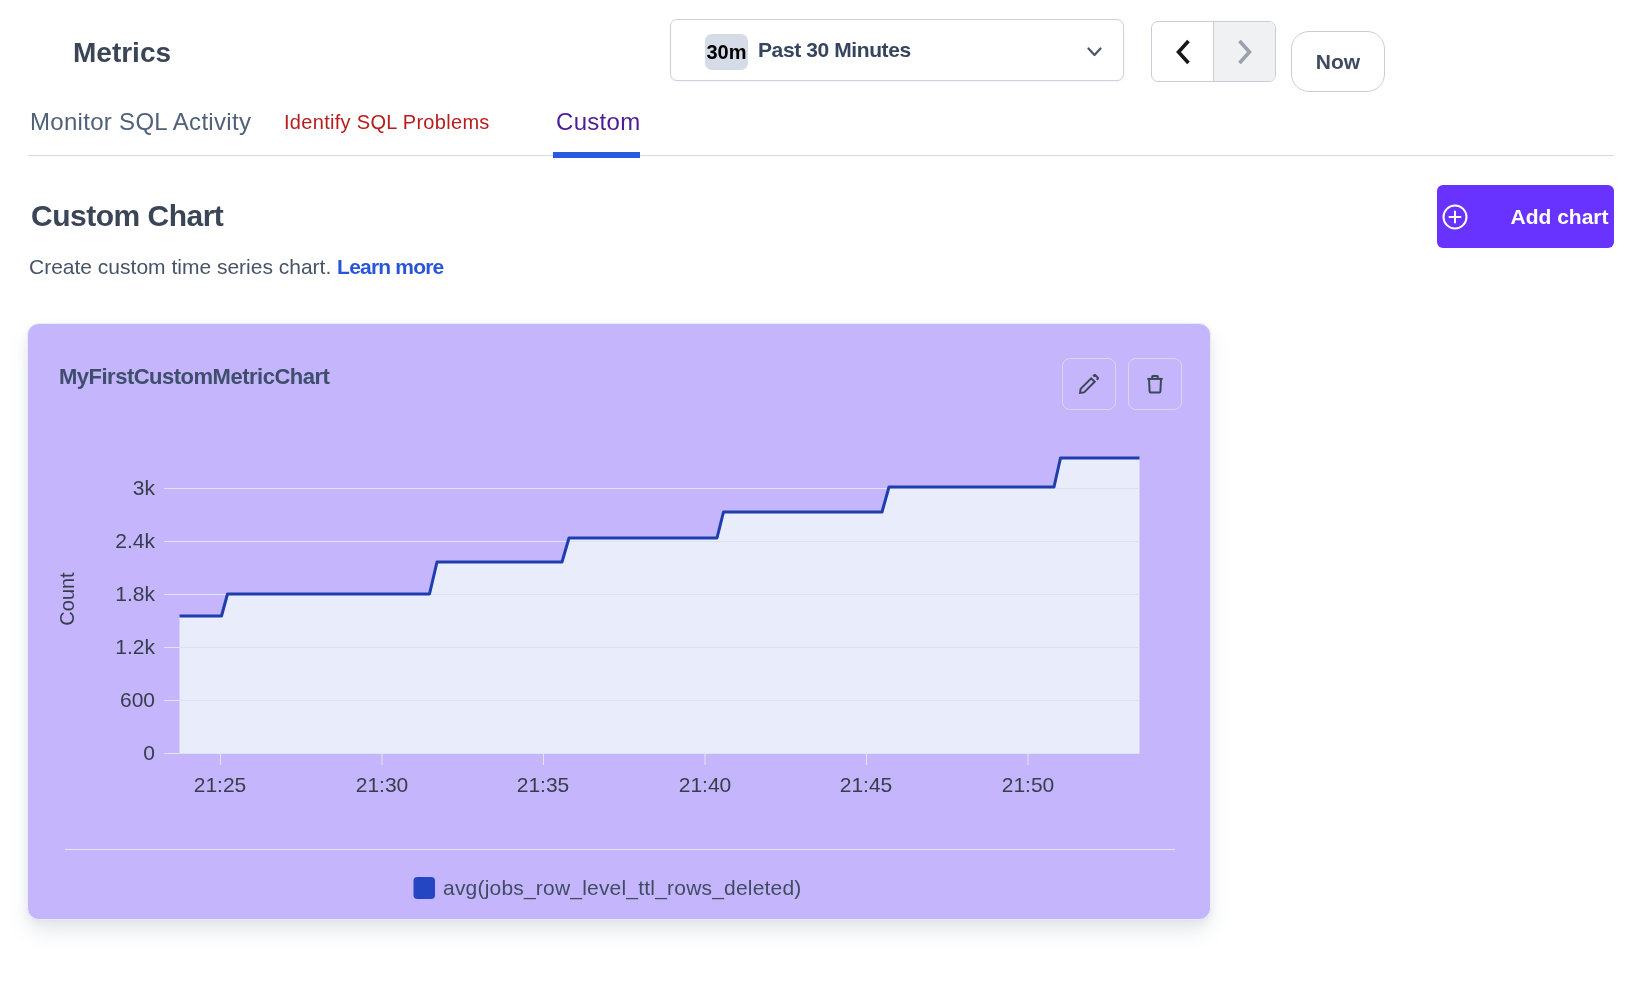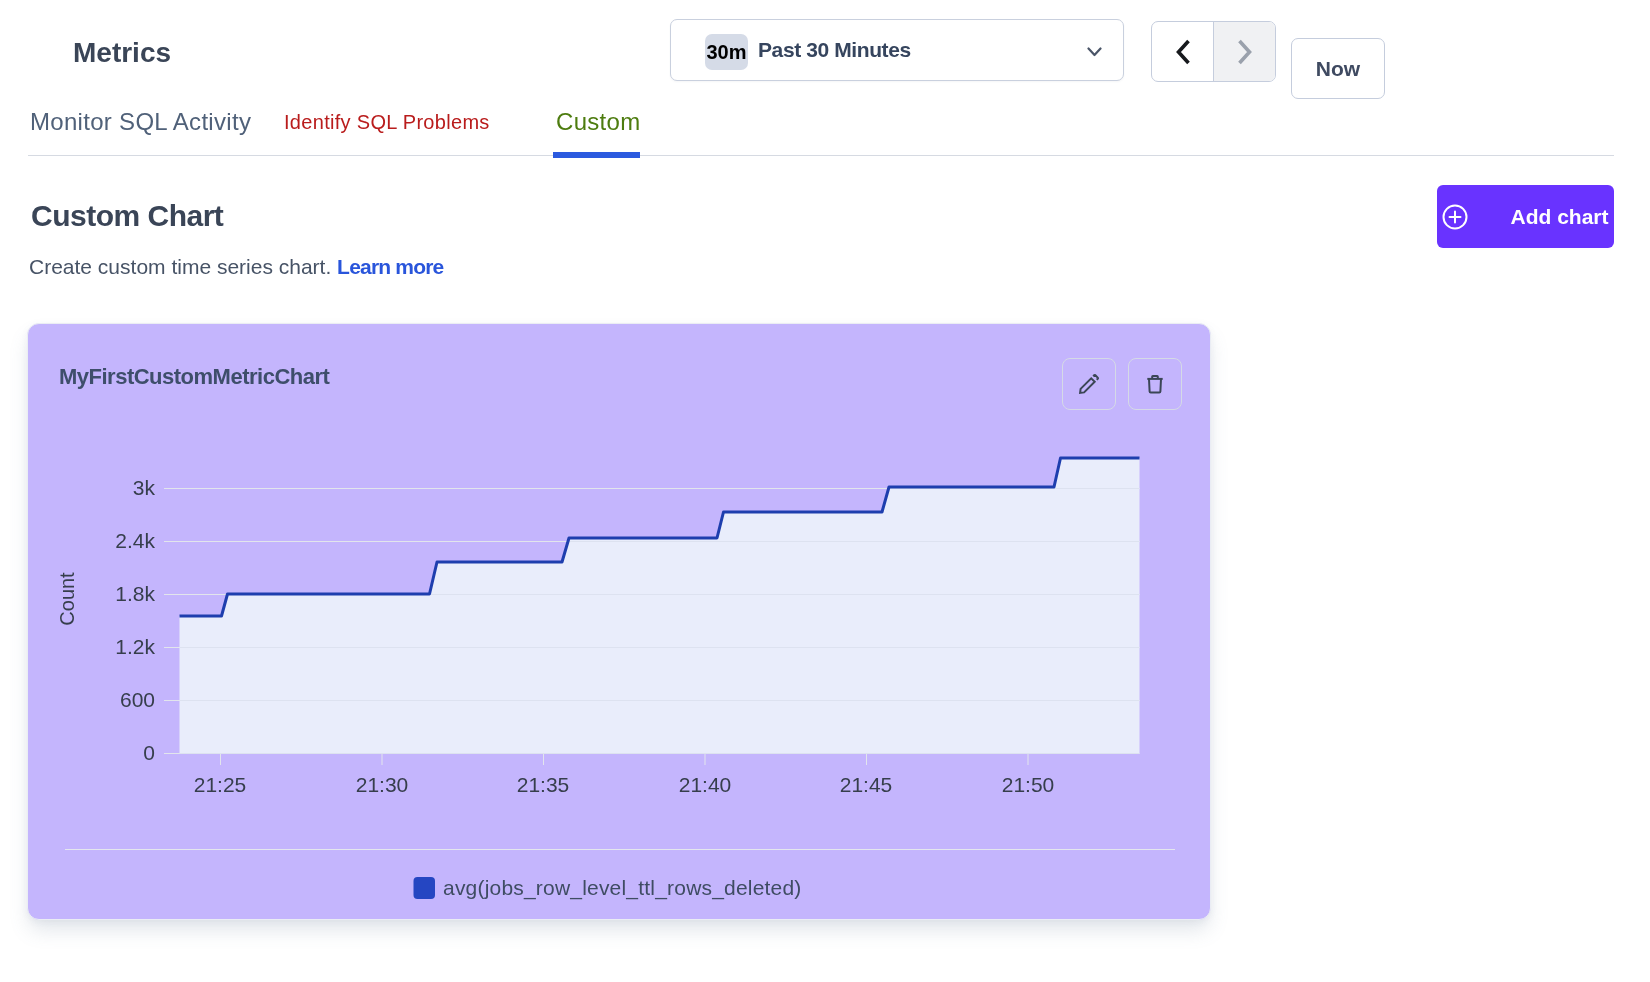--- a/index.html
+++ b/index.html
@@ -26,25 +26,25 @@
         <path d="M13.5 2 L3.5 13 L13.5 24" fill="none" stroke="#17191d" stroke-width="3.6"></path>
       </svg>
   </div>
   <div style="width:50%;height:100%;display:flex;align-items:center;justify-content:center;background:#f0f1f3;">
     <svg width="16" height="26" viewBox="0 0 16 26">
         <path d="M2.5 2 L12.5 13 L2.5 24" fill="none" stroke="#9aa1ac" stroke-width="3.6"></path>
       </svg>
   </div>
 </div>
 
-<div class="abs" style="left:1291px;top:38px;width:92px;height:59px;border:1px solid #c5cddd;border-radius:7px;background:#fff;display:flex;align-items:center;justify-content:center;font-size:21px;font-weight:bold;color:#3f4a61;">Now</div>
+<div class="abs" style="left:1291px;top:31px;width:92px;height:59px;border:1px solid #c5cddd;border-radius:18px;background:#fff;display:flex;align-items:center;justify-content:center;font-size:21px;font-weight:bold;color:#3f4a61;">Now</div>
 
 <div class="abs" style="left:30px;top:110px;font-size:24px;color:#506179;letter-spacing:0.3px;line-height:24px;">Monitor SQL Activity</div>
 <div class="abs" style="left:284px;top:110px;font-size:20px;color:#b91c1c;letter-spacing:0.3px;line-height:24px;">Identify SQL Problems</div>
-<div class="abs" style="left:556px;top:110px;font-size:24px;color:#4d7c0f;letter-spacing:0.3px;line-height:24px;">Custom</div>
+<div class="abs" style="left:556px;top:110px;font-size:24px;color:#4c1d95;letter-spacing:0.3px;line-height:24px;">Custom</div>
 <div class="abs" style="left:28px;top:155px;width:1586px;height:1px;background:#d6dae2;"></div>
 <div class="abs" style="left:553px;top:152px;width:87px;height:6px;background:#2b5adf;"></div>
 
 <div class="abs" style="left:31px;top:201px;font-size:30px;font-weight:bold;color:#3a4557;letter-spacing:-0.5px;line-height:30px;">Custom Chart</div>
 <div class="abs" style="left:29px;top:256px;font-size:21px;color:#475366;line-height:21px;">Create custom time series chart. <span style="color:#2955db;font-weight:bold;letter-spacing:-0.8px;">Learn more</span></div>
 
 <div class="abs" style="left:1437px;top:185px;width:177px;height:63px;background:#6933ff;border-radius:6px;display:flex;align-items:center;justify-content:center;color:#ffffff;gap:32px;">
   <svg width="26" height="26" viewBox="0 0 26 26" style="margin-right:10px;">
     <circle cx="13" cy="13" r="11.5" fill="none" stroke="#fff" stroke-width="2"></circle>
     <path d="M13 7.5 V18.5 M7.5 13 H18.5" stroke="#fff" stroke-width="2" stroke-linecap="round"></path>

